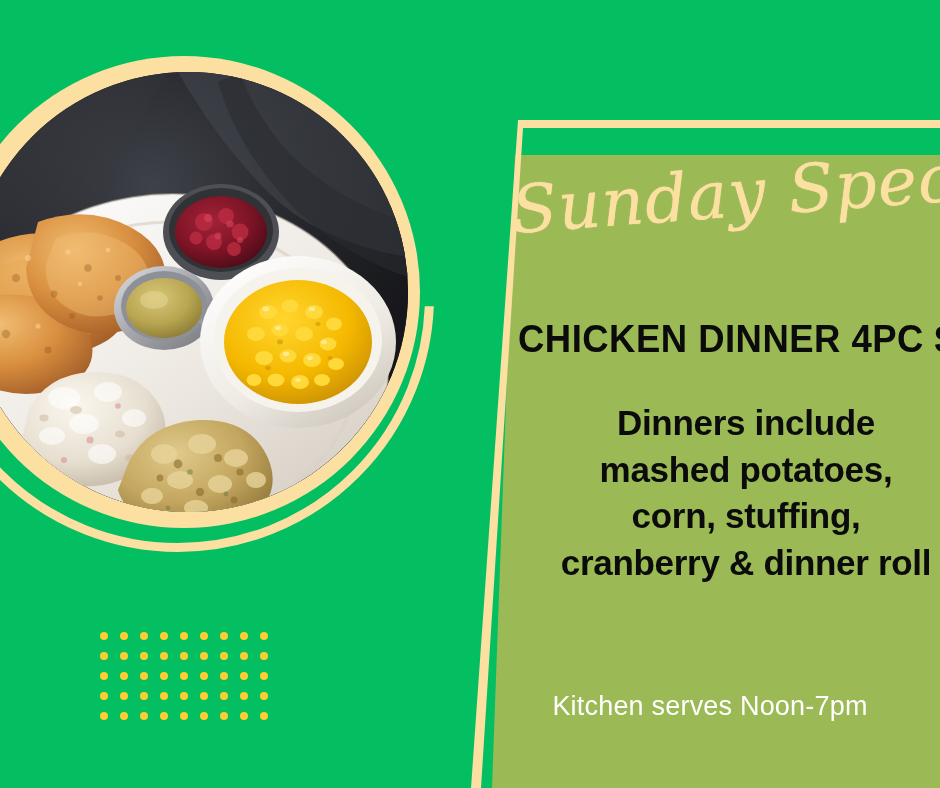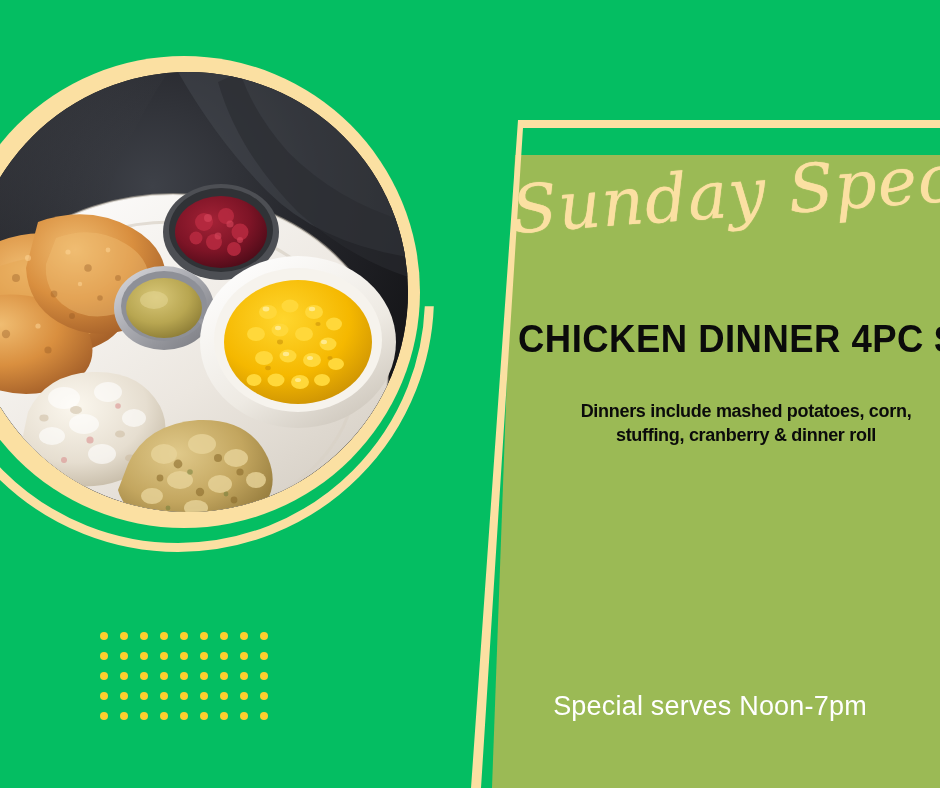--- a/index.html
+++ b/index.html
@@ -72,21 +72,21 @@
     font-family:"Liberation Sans Narrow","Liberation Sans", sans-serif;
     font-weight:bold;font-size:38px;line-height:1;
     letter-spacing:0.5px;
     white-space:nowrap;
     transform:scaleX(0.96);transform-origin:left center;
   }
   .subtext{
     position:absolute;left:560px;top:400px;width:372px;z-index:6;
     color:#0B0B0B;
     font-family:"Liberation Sans", sans-serif;
-    font-weight:bold;font-size:18px;line-height:1.33;
+    font-weight:bold;font-size:35px;line-height:1.33;
     text-align:center;
     letter-spacing:-0.3px;
   }
   .hours{
     position:absolute;left:500px;top:693px;width:420px;z-index:6;
     color:#FFFFFF;
     font-family:"Liberation Sans", sans-serif;
     font-weight:400;font-size:27px;line-height:1;
     text-align:center;letter-spacing:0.2px;
   }
@@ -320,15 +320,15 @@
         <circle cx="222" cy="400" r="2.8"></circle>
           <circle cx="258" cy="422" r="2.4"></circle>
         <circle cx="200" cy="436" r="2.4"></circle>
       </g>
     </svg>
   </div>
 
   <div class="script-title">Sunday Special</div>
   <div class="headline">CHICKEN DINNER 4PC $14</div>
   <div class="subtext">Dinners include mashed potatoes, corn, stuffing, cranberry &amp; dinner roll</div>
-  <div class="hours">Special serves Noon-7pm</div>
+  <div class="hours">Kitchen serves Noon-7pm</div>
 
 </div>
 
 </body></html>

